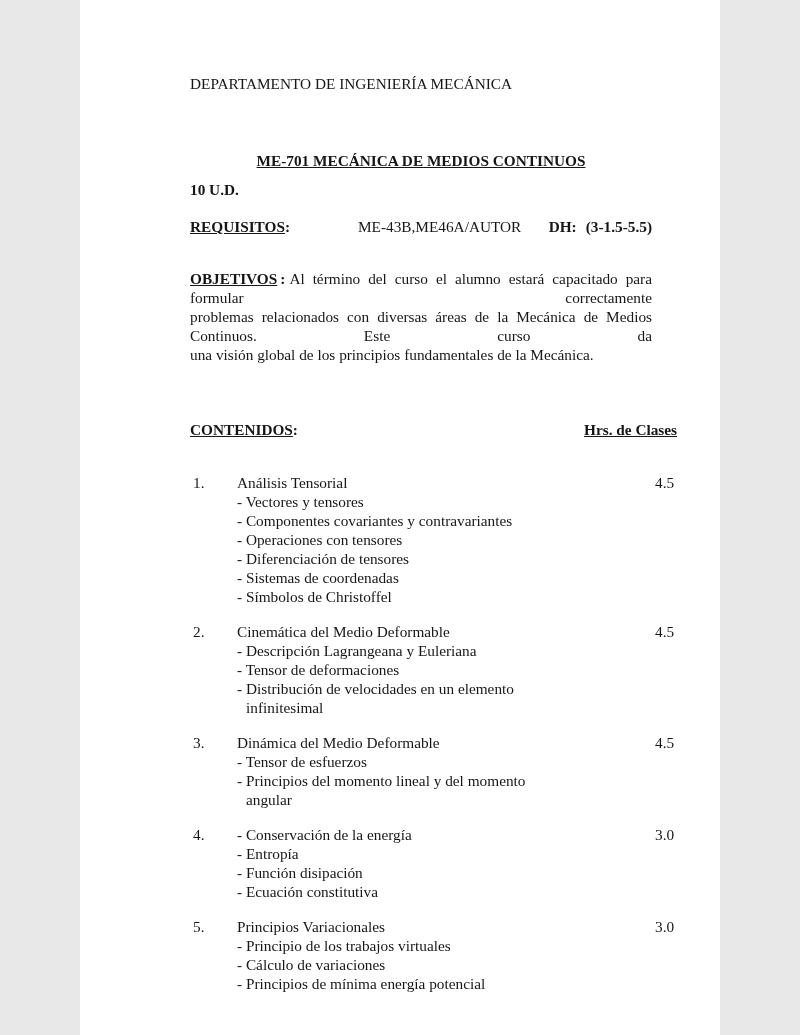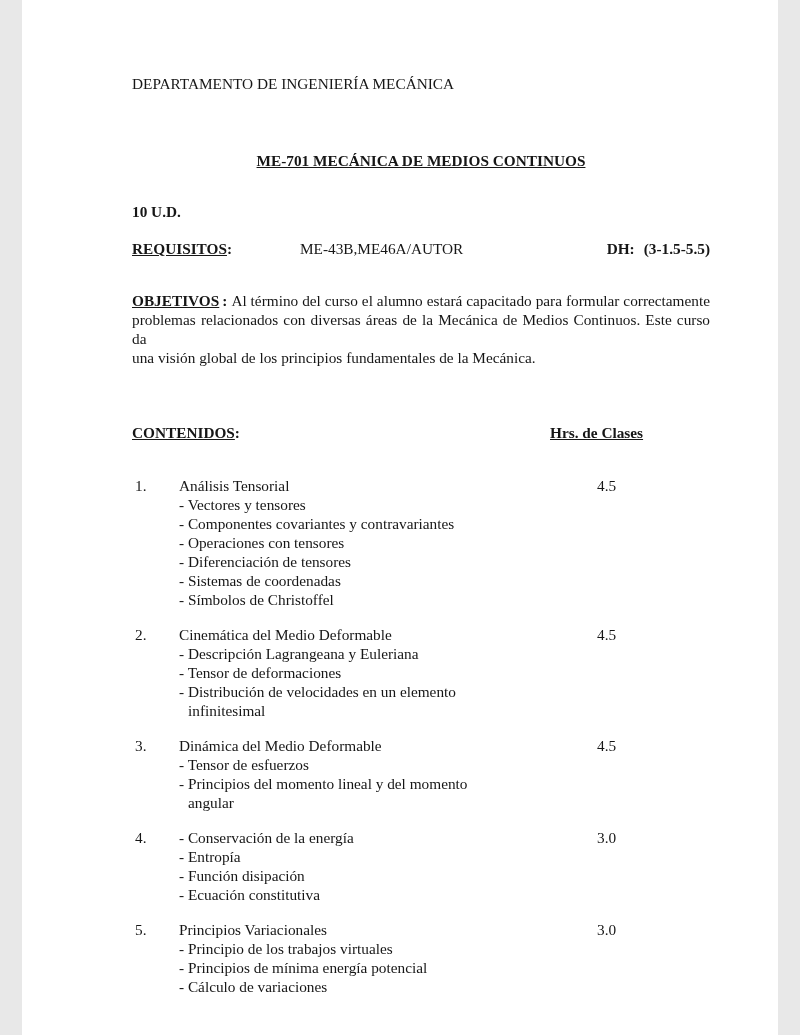--- a/index.html
+++ b/index.html
@@ -1,36 +1,36 @@
 <!DOCTYPE html>
 <html><head>
 <meta charset="utf-8">
 <style>
   html, body { margin: 0; padding: 0; background: #e8e8e8; }
   .page {
     position: relative;
-    width: 756px;
+    width: 640px;
     height: 1035px;
     margin: 0 auto;
     background: #ffffff;
     color: #161616;
     font-family: "Liberation Serif", "DejaVu Serif", serif;
     font-size: 15.3px;
     line-height: 19px;
     box-sizing: border-box;
     padding: 74px 68px 0 110px;
     overflow: hidden;
   }
   .bold { font-weight: bold; }
   .u { text-decoration: underline; }
   .dept { margin-bottom: 58px; }
   .course-title {
     text-align: center;
     font-weight: bold;
-    margin-bottom: 32px;
+    margin-bottom: 10px;
   }
   .credits {
     text-align: left;
     font-weight: bold;
     margin-bottom: 18px;
   }
   .req-row {
     display: grid;
     grid-template-columns: 143px 1fr auto;
     margin-bottom: 33px;
@@ -39,21 +39,21 @@
   .req-dh { white-space: nowrap; }
   .dh-value { margin-left: 9px; }
   .objetivos { margin-bottom: 56px; }
   .obj-line { text-align: justify; text-align-last: justify; }
   .obj-line.last { text-align-last: left; }
   .obj-colon { font-weight: bold; padding-left: 3px; }
   .obj-first-text { padding-left: 4px; }
   .cont-row { position: relative; margin-bottom: 34px; }
   .hours-header {
     position: absolute;
-    left: 418px;
+    left: 394px;
     top: 0;
     font-weight: bold;
     text-decoration: underline;
     white-space: nowrap;
   }
   .section {
     display: grid;
     grid-template-columns: 47px 418px 1fr;
     margin-bottom: 16px;
   }
@@ -145,21 +145,21 @@
     </div>
     <div class="sec-hours">3.0</div>
   </div>
 
   <div class="section">
     <div class="sec-num">5.</div>
     <div class="sec-body">
       <div class="sec-title">Principios Variacionales</div>
       <div>
             <div class="item">- Principio de los trabajos virtuales</div>
+            <div class="item">- Cálculo de variaciones</div>
             <div class="item">- Principios de mínima energía potencial</div>
-            <div class="item">- Cálculo de variaciones</div>
           </div>
     </div>
     <div class="sec-hours">3.0</div>
   </div>
 </div>
 
 </div>
 
 </body></html>

